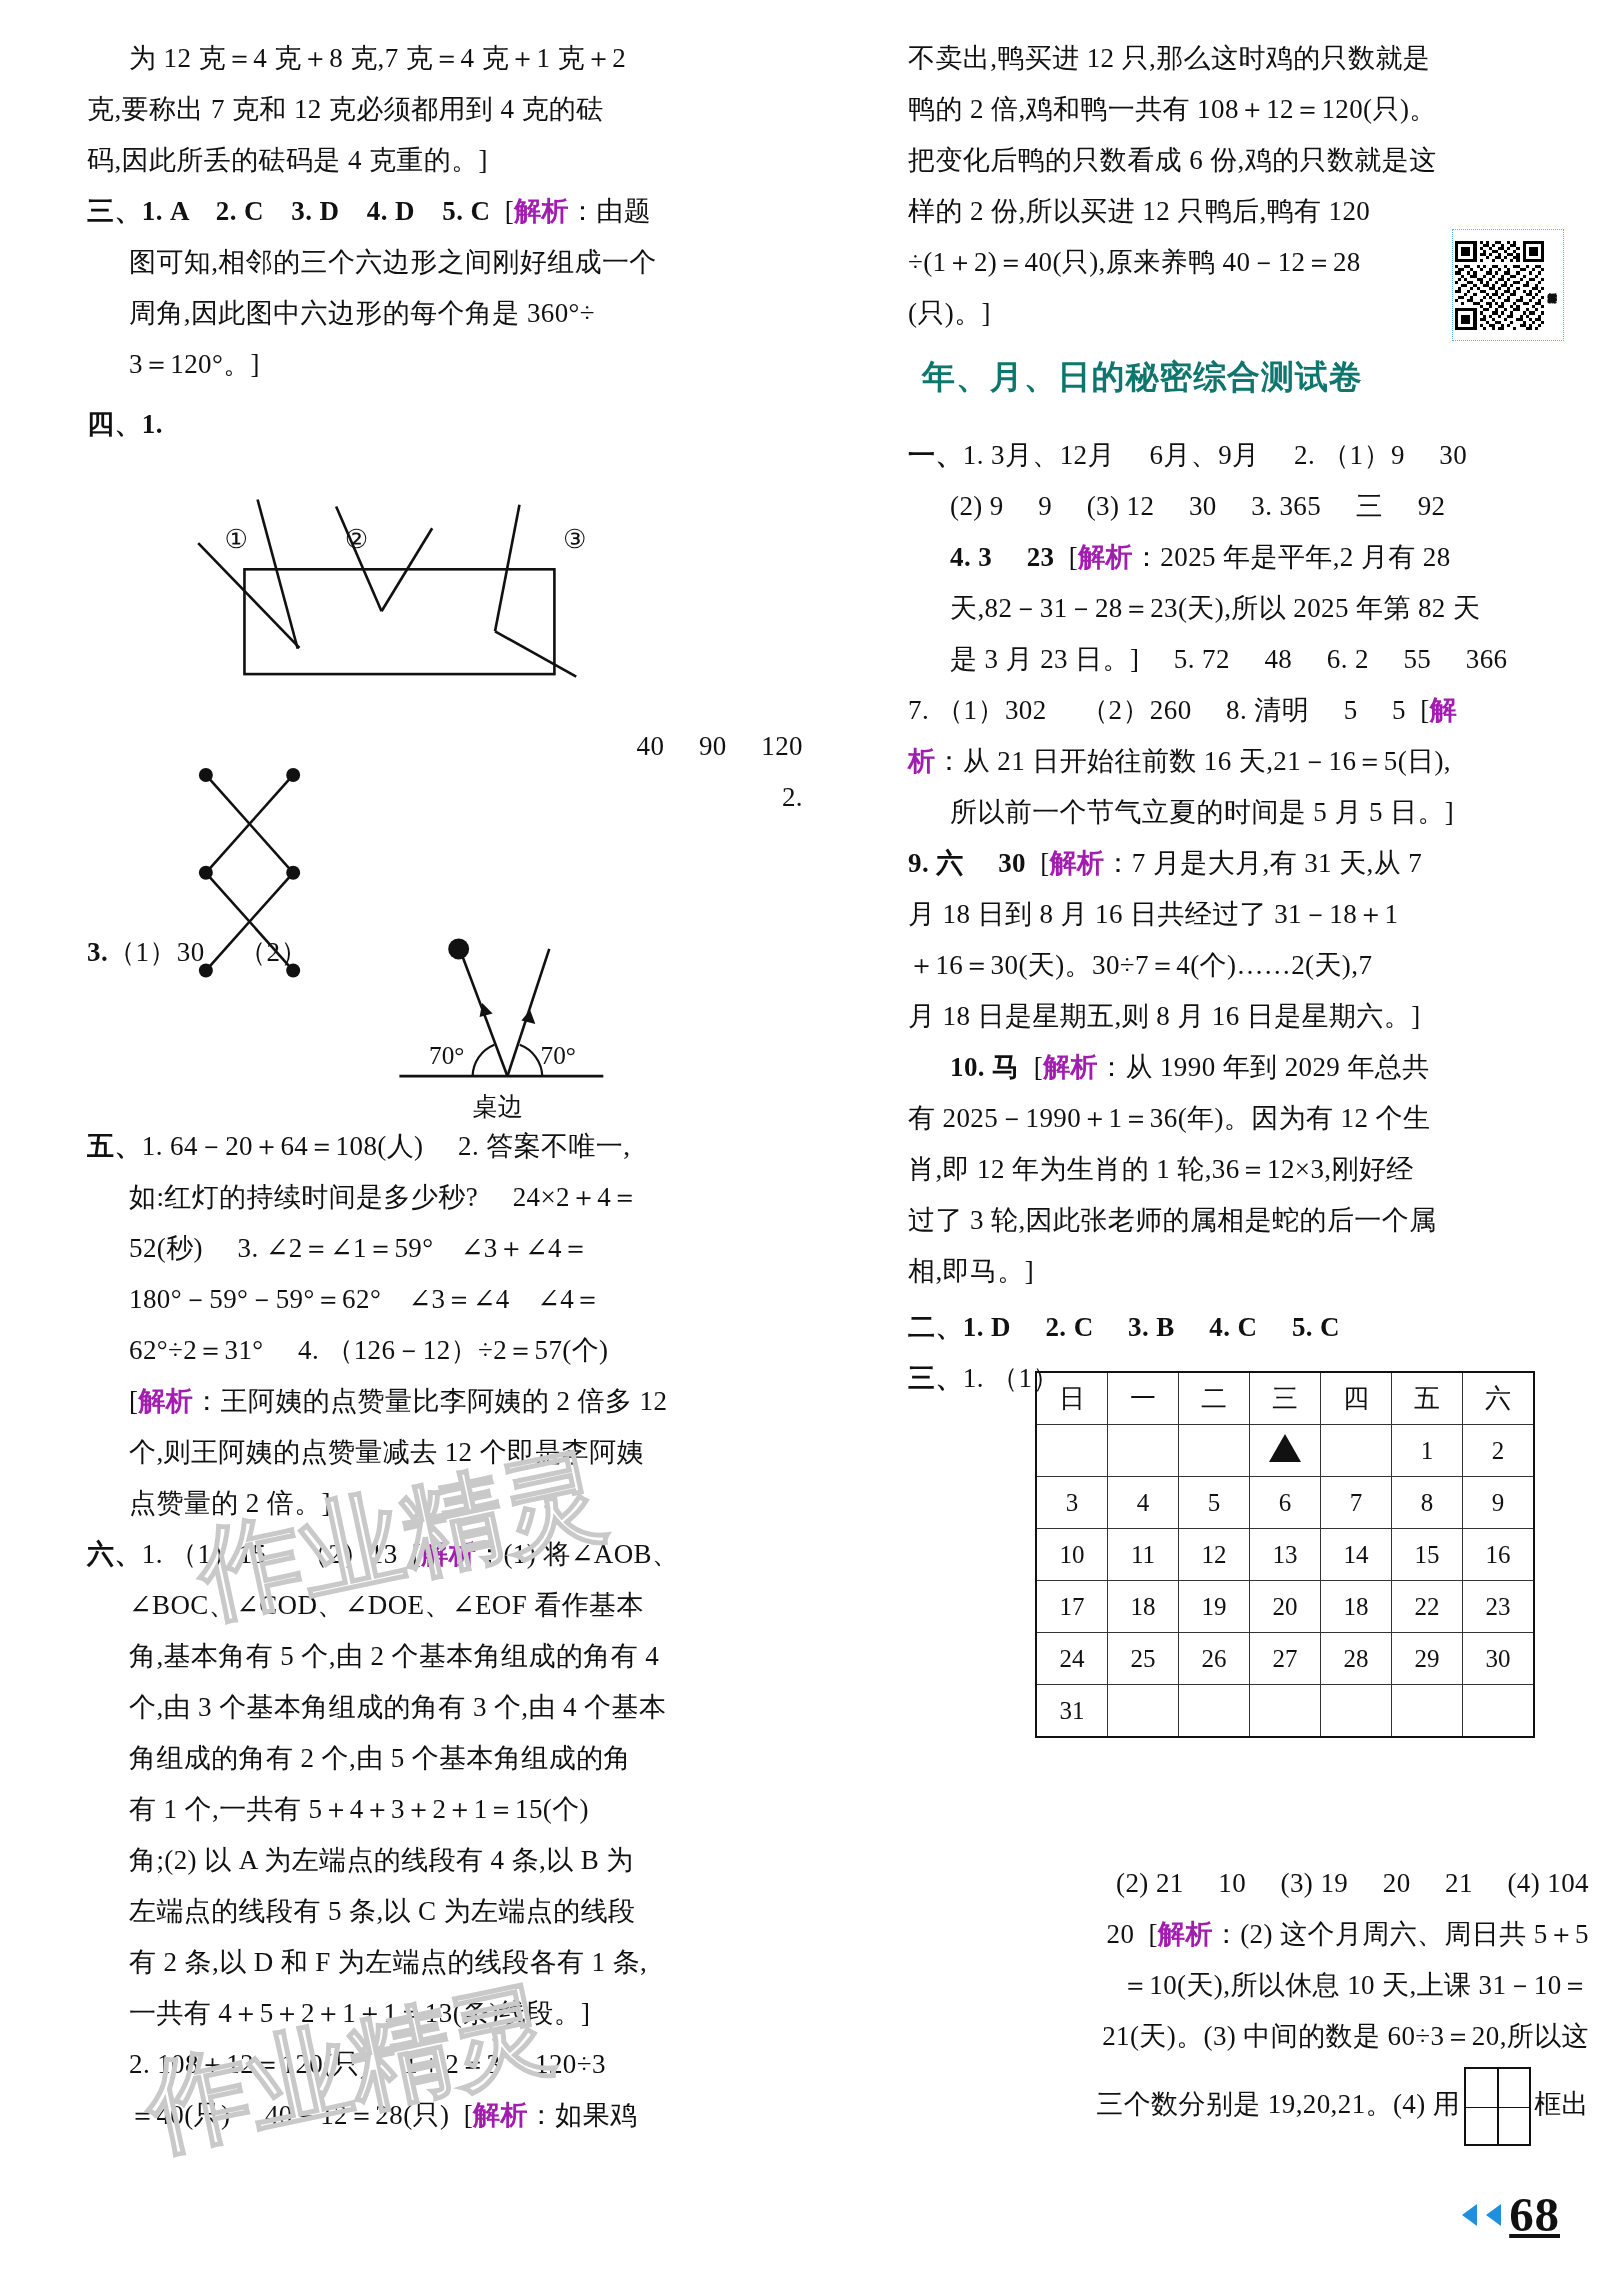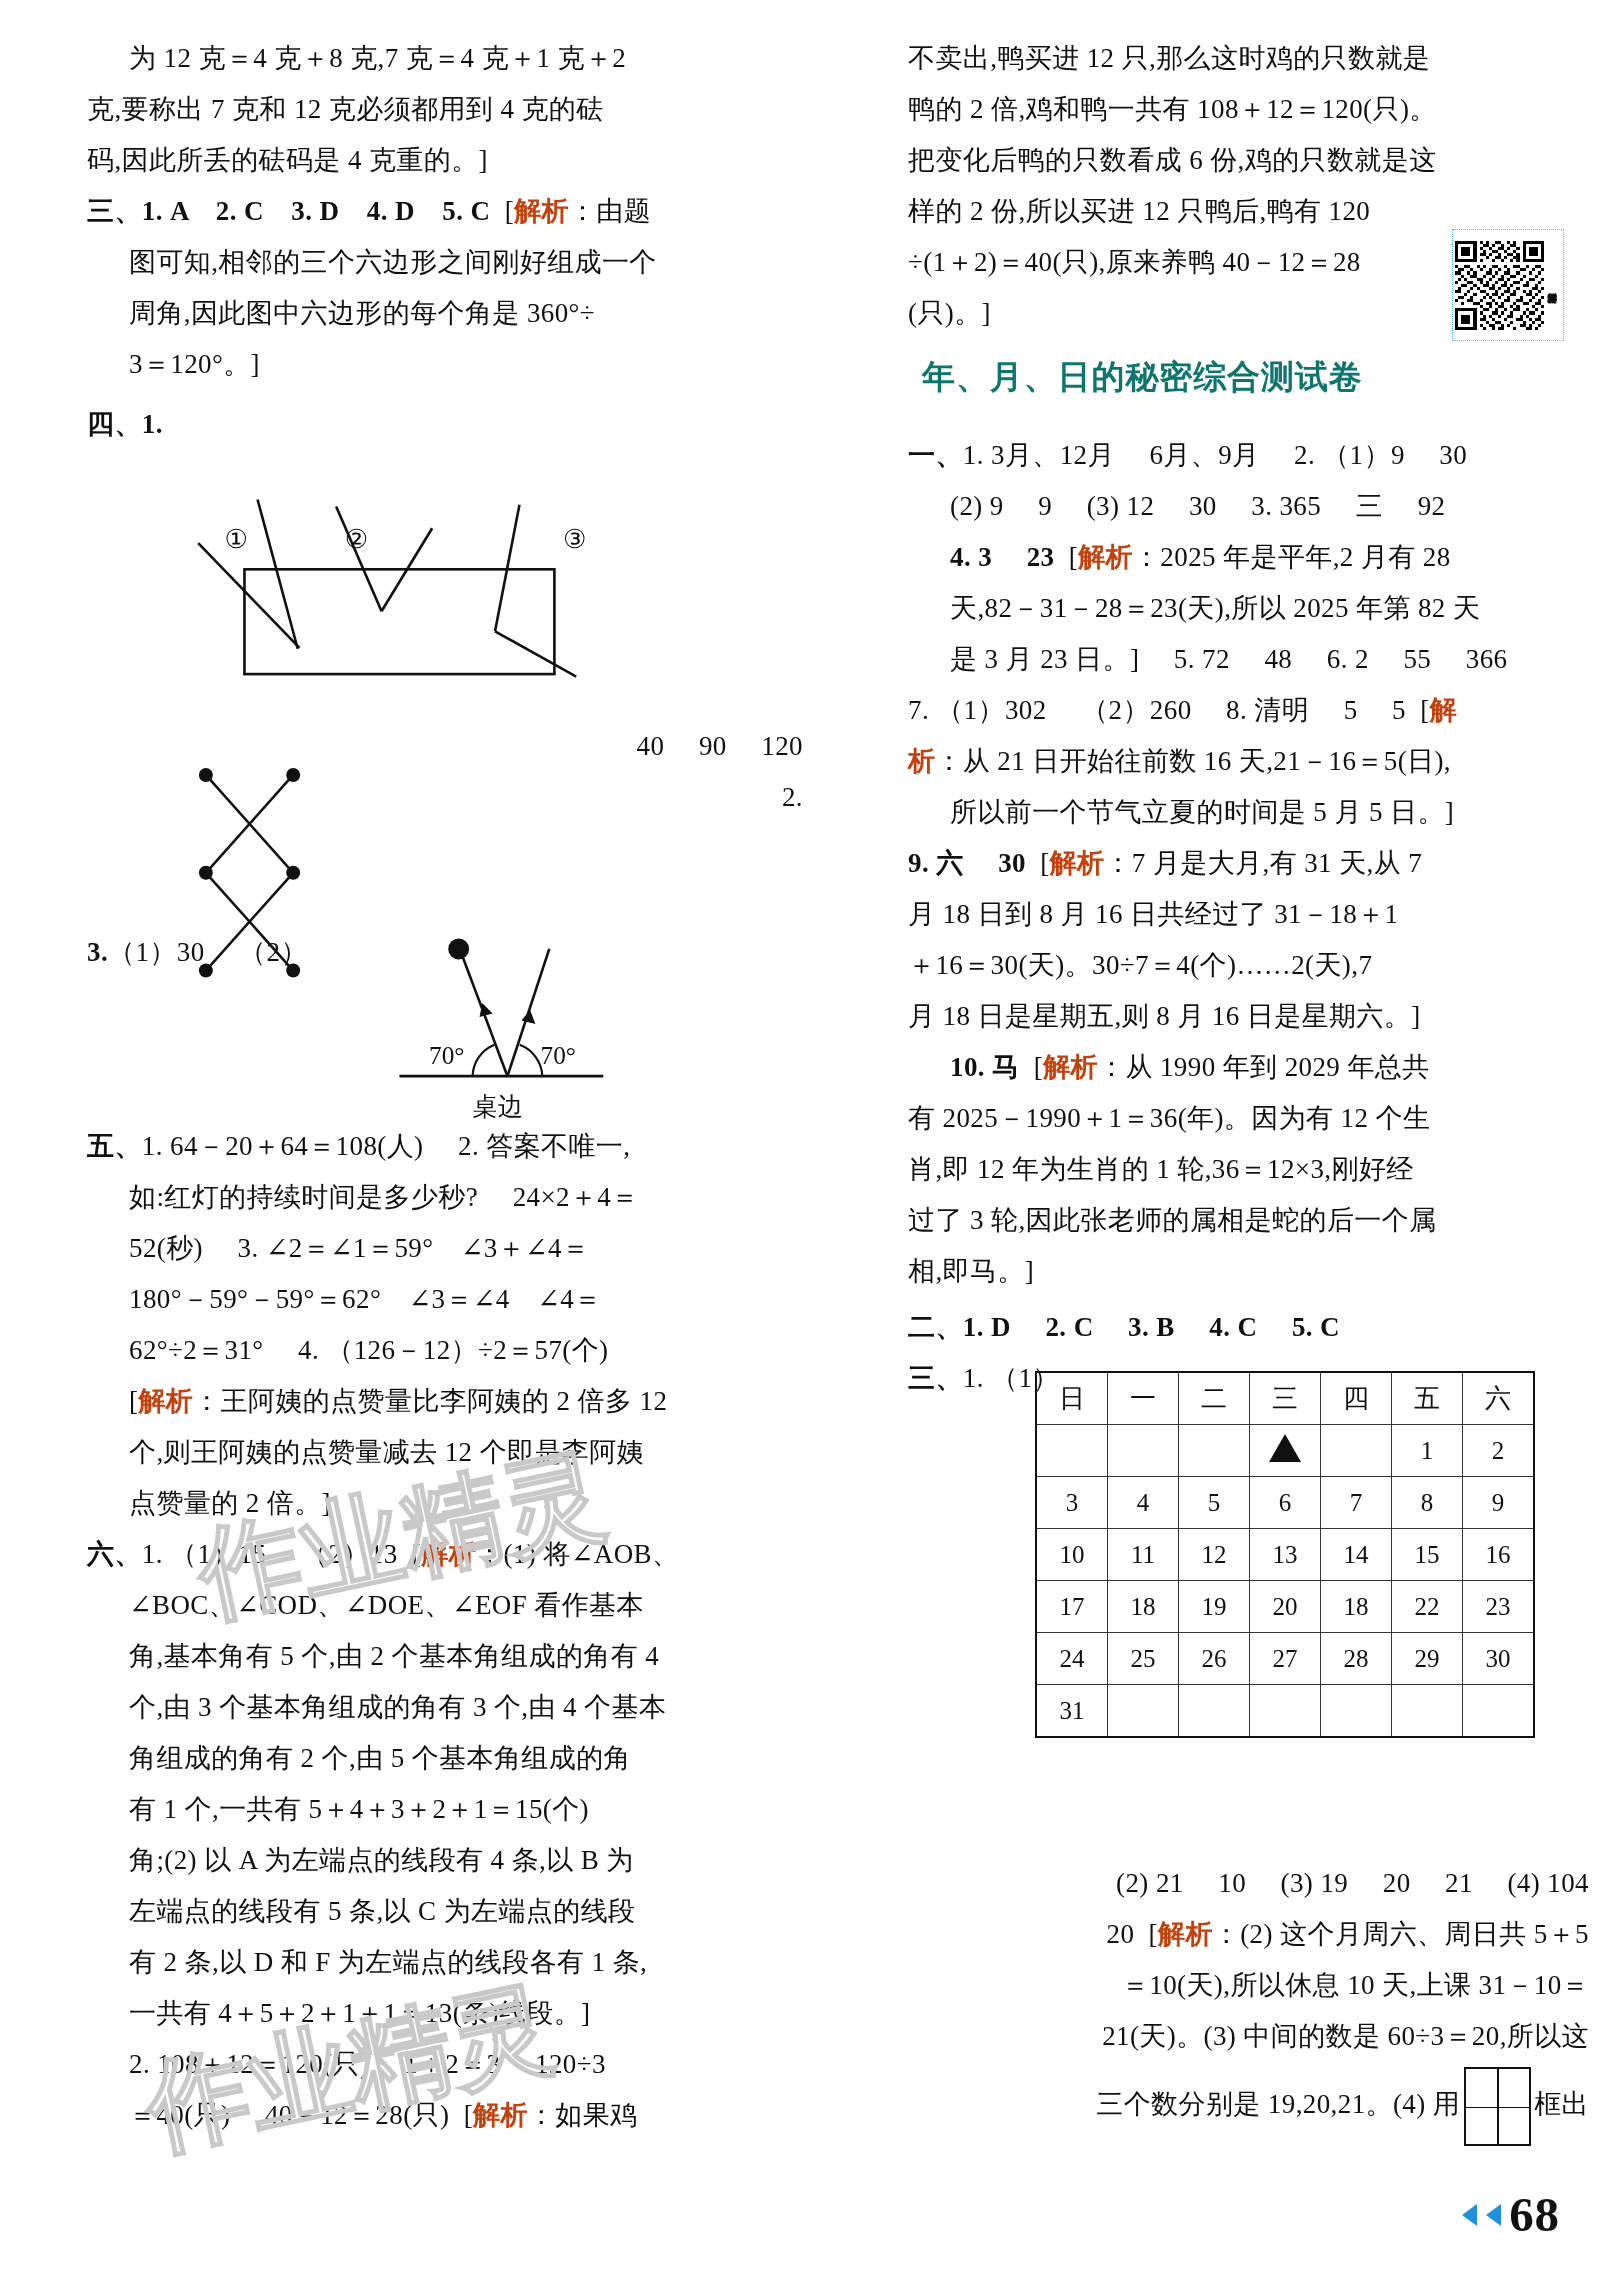--- a/index.html
+++ b/index.html
@@ -18,21 +18,21 @@
 
   .line{
     font-size:27px;
     line-height:51px;
     letter-spacing:0.4px;
     white-space:nowrap;
   }
   .indent{padding-left:42px;}
   .sec{font-weight:bold;}
   .num{font-weight:bold;}
-  .jx{color:#c2410c;font-weight:bold;}
+  .jx{color:#a21caf;font-weight:bold;}
 
   
   .paper-title{
     color:#0f766e;
     font-weight:bold;
     font-size:33px;
     letter-spacing:0.9px;
     white-space:nowrap;
   }
 
@@ -107,21 +107,21 @@
     vertical-align:middle;
     margin:0 3.5px;
   }
   .box4:before{content:"";position:absolute;left:50%;top:0;bottom:0;width:1.7px;background:#111;}
   .box4:after{content:"";position:absolute;top:50%;left:0;right:0;height:1.7px;background:#111;}
 
   
   .footer{
     position:absolute;
     right:40px;bottom:52px;
-    display:flex;align-items:center;gap:8.7px;
+    display:flex;align-items:center;gap:8.7px;text-decoration:underline;
   }
   .tri-l{
     width:0;height:0;
     border-top:11.4px solid transparent;
     border-bottom:11.4px solid transparent;
     border-right:15.7px solid #1f8fe0;
   }
   .pageno{font-size:49px;font-weight:bold;letter-spacing:0.9px;}
 
   svg.fig{display:block;}

